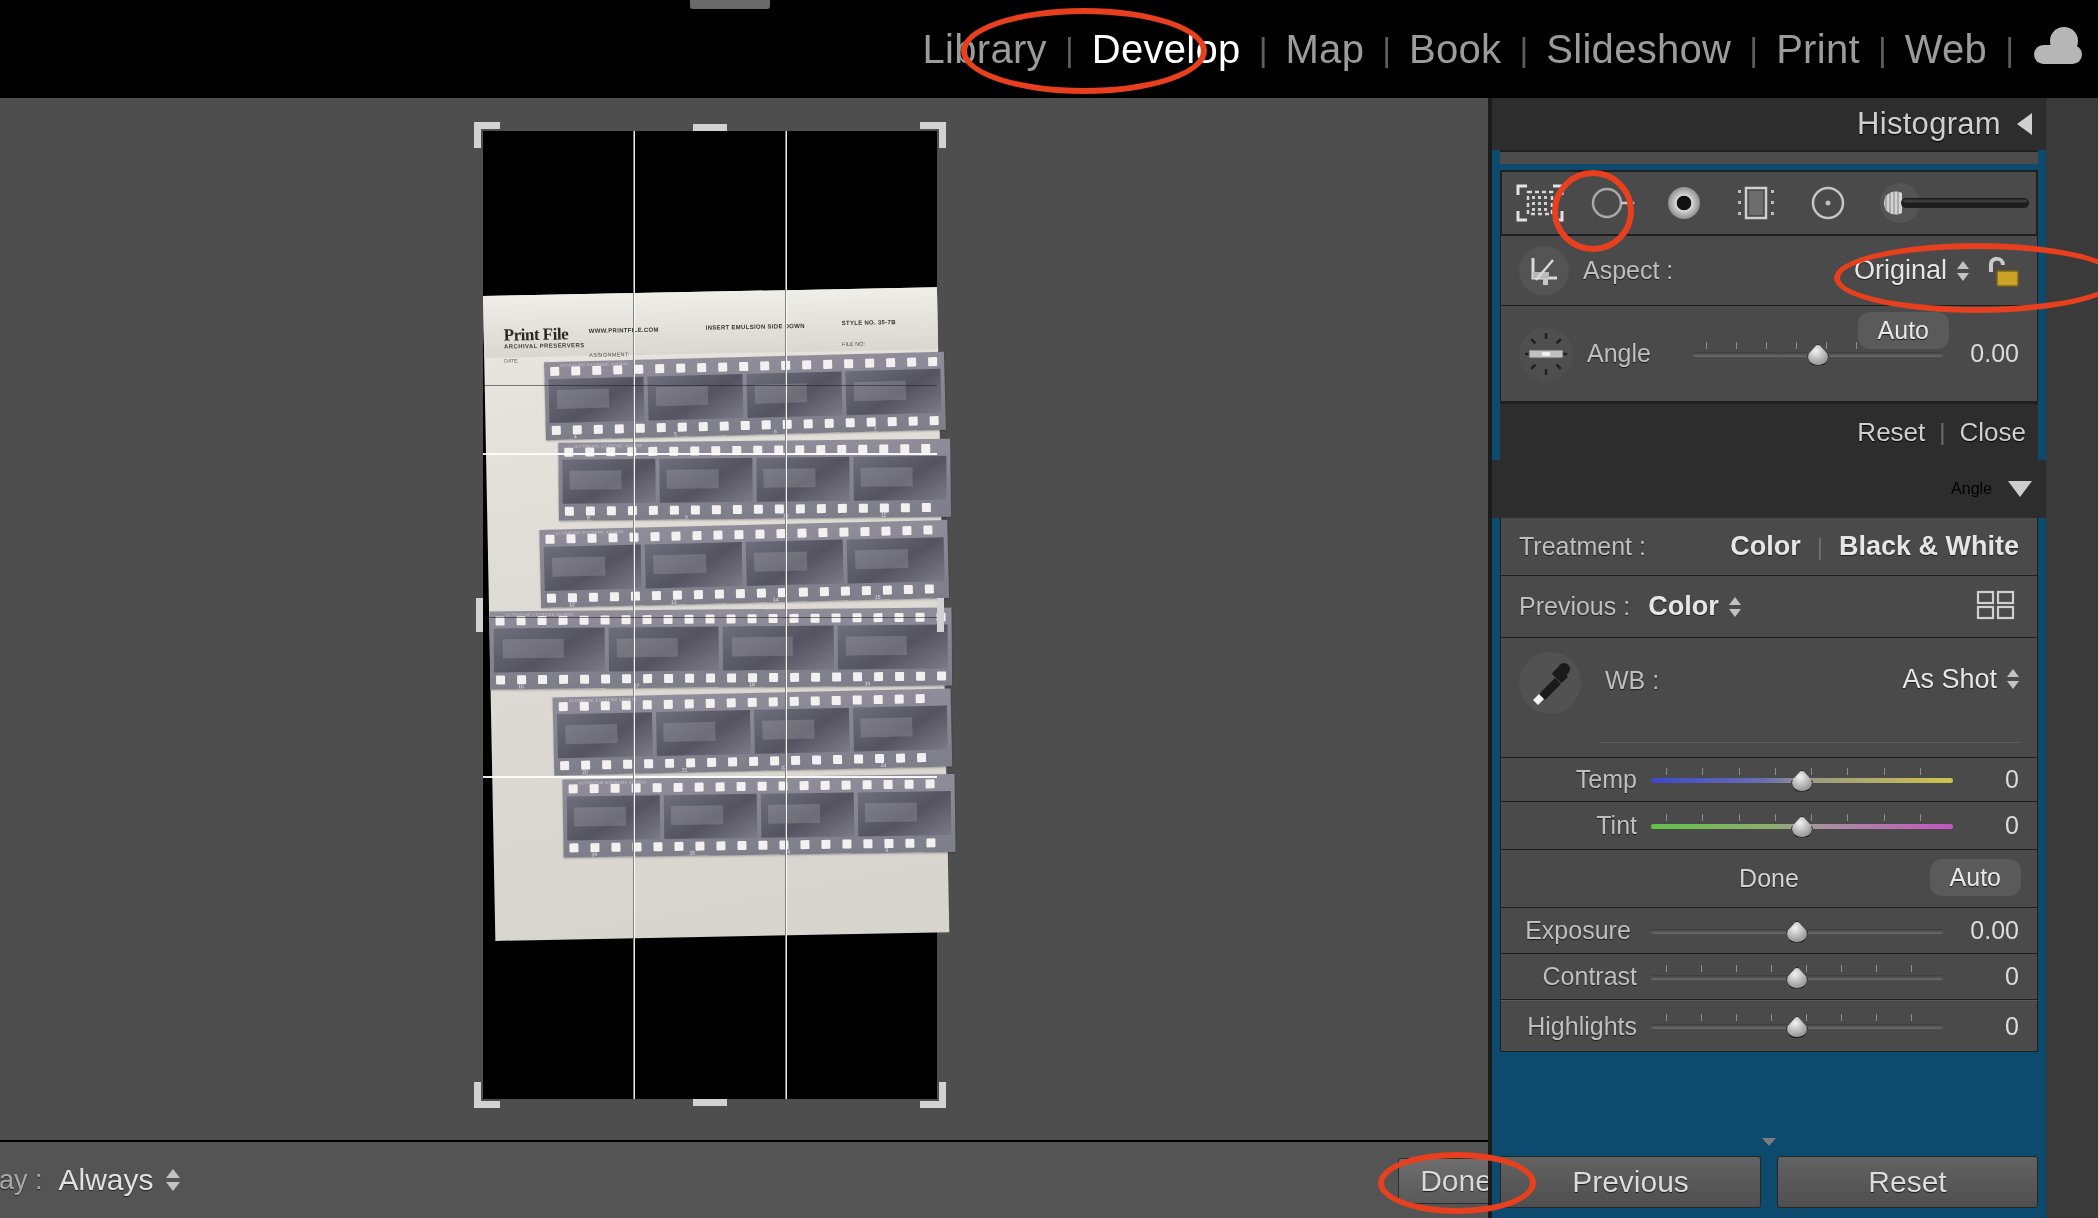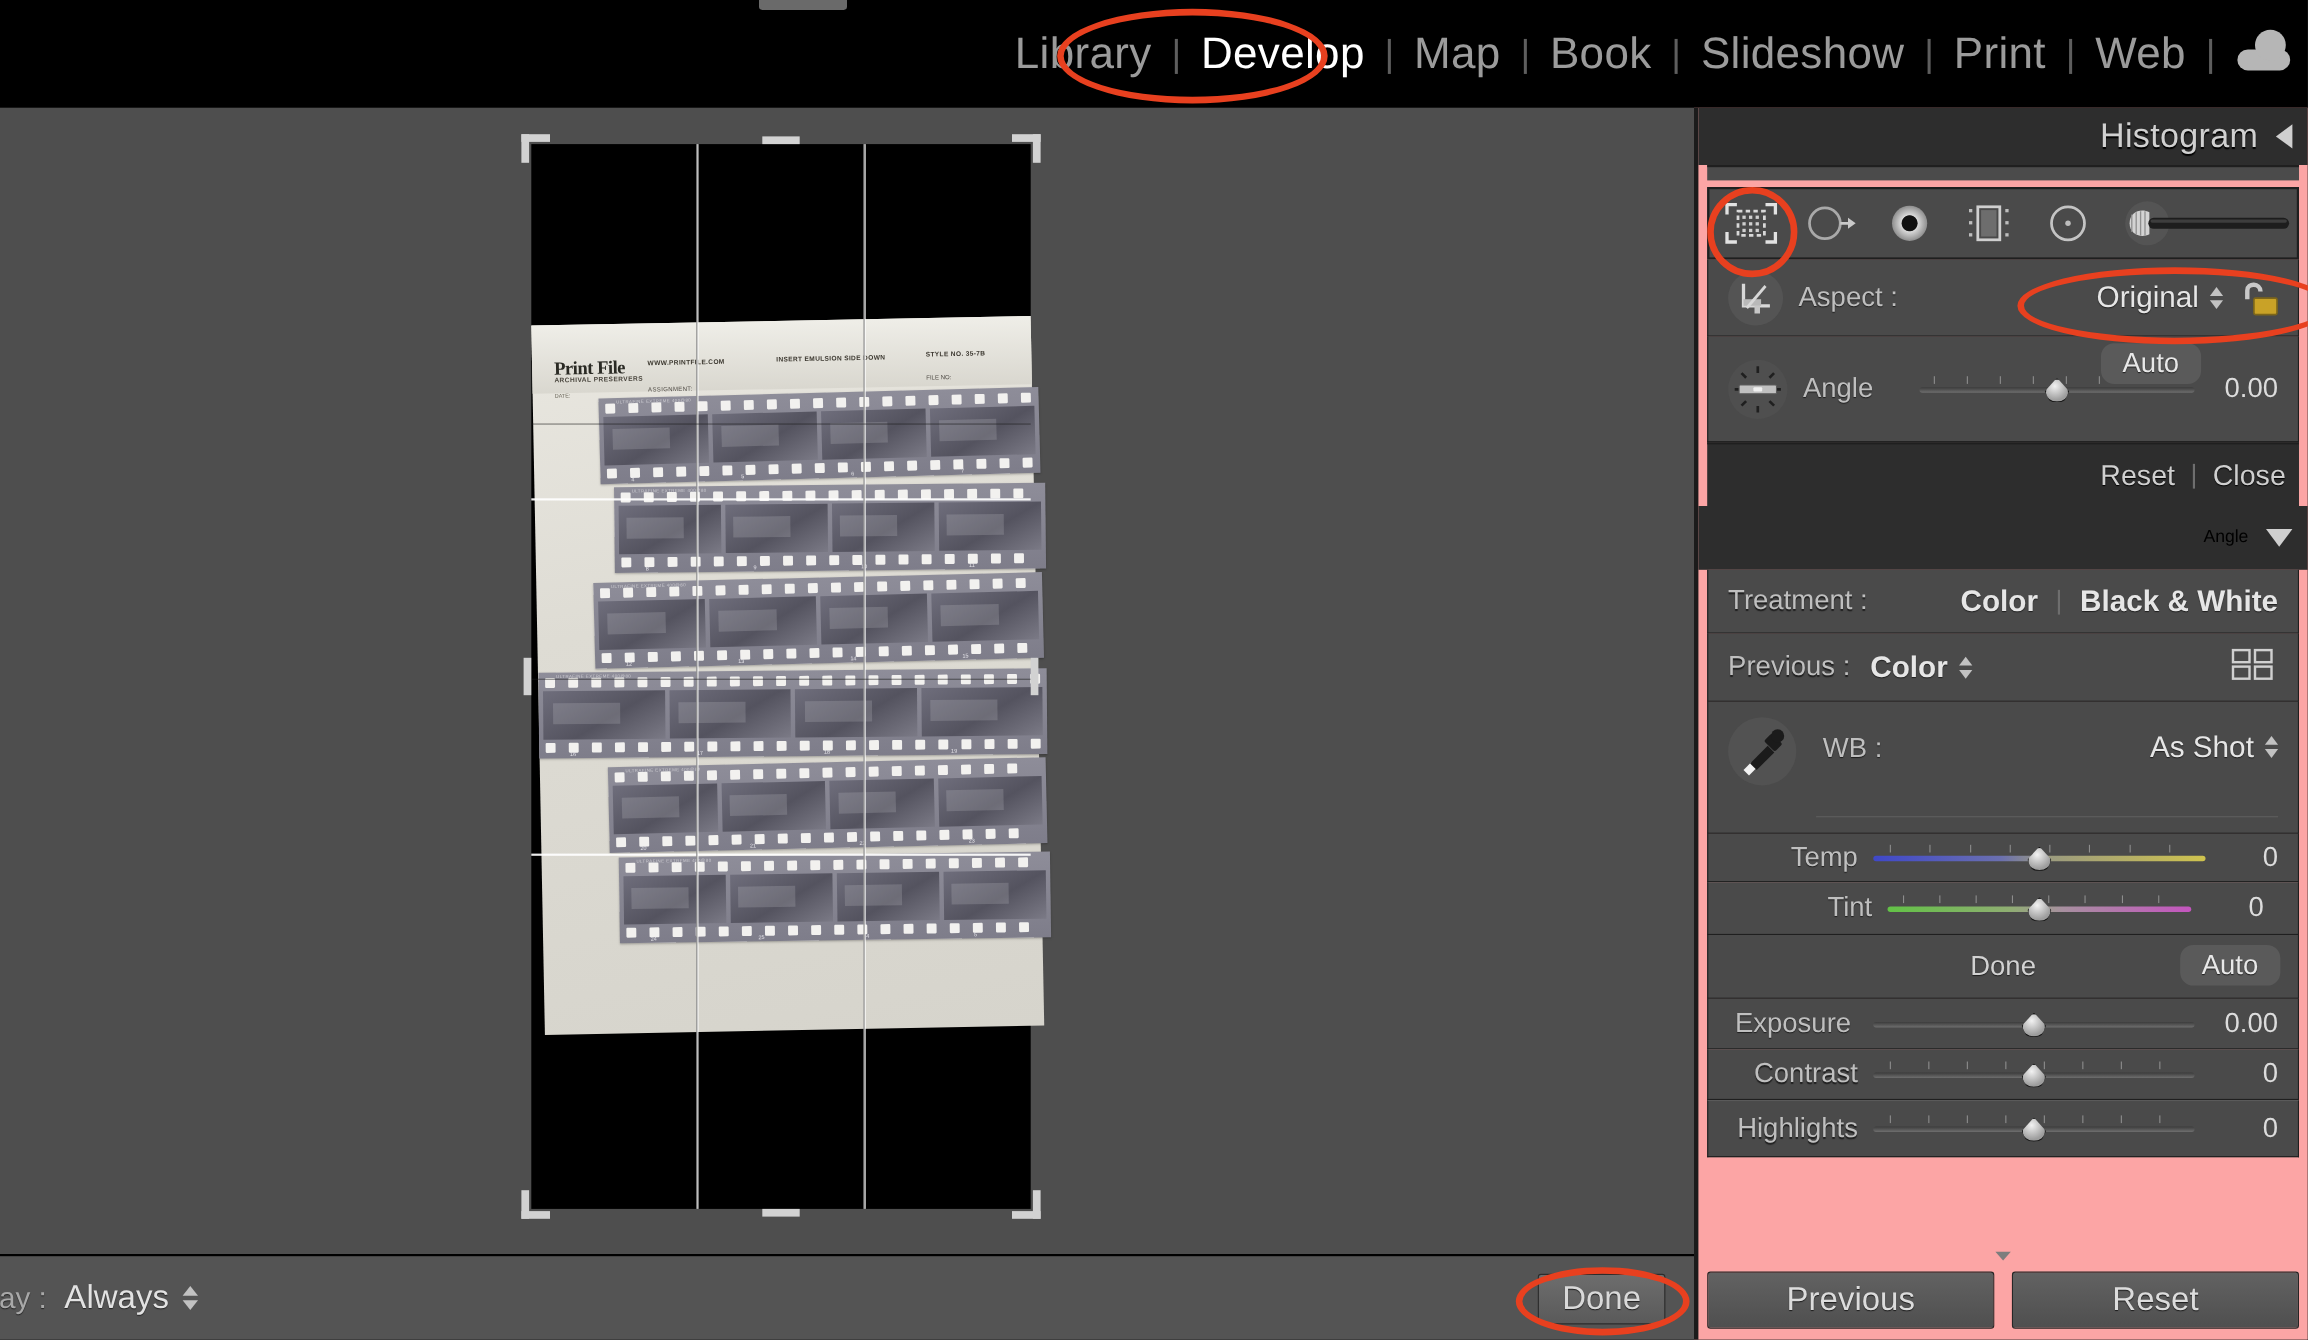--- a/index.html
+++ b/index.html
@@ -93,22 +93,22 @@
      border-left:7px solid transparent; border-right:7px solid transparent; }
   .stepper::before{ top:2px; border-bottom:9px solid #c2c2c2; }
   .stepper::after{ bottom:2px; border-top:9px solid #c2c2c2; }
   .done-btn{ position:absolute; left:1398px; top:16px; width:116px; height:46px;
      background:linear-gradient(180deg,#6d6d6d,#5a5a5a);
      border:1px solid #2c2c2c; border-radius:3px; color:#d9d9d9;
      font-size:30px; display:flex; align-items:center; justify-content:center;
      text-shadow:0 1px 1px rgba(0,0,0,.7); }
 
   
-  .rpanel{ position:absolute; left:1540px; top:98px; width:558px; height:1120px;
-           background:#fca5a5; border-left:4px solid #1b1b1b; }
+  .rpanel{ position:absolute; left:1488px; top:98px; width:558px; height:1120px;
+           background:#0c4a6e; border-left:4px solid #1b1b1b; }
   .panel-hdr{ height:52px; display:flex; align-items:center;
               justify-content:flex-end; padding-right:14px; background:#2d2d2d; }
   .panel-hdr .ttl{ color:#d0d0d0; font-size:31px; letter-spacing:.3px;
                    text-shadow:0 1px 1px #000; }
   .tri-l{ width:0;height:0; margin-left:16px; border-top:11px solid transparent;
           border-bottom:11px solid transparent; border-right:15px solid #cfcfcf; }
   .tri-d{ width:0;height:0; margin-left:16px; border-left:12px solid transparent;
           border-right:12px solid transparent; border-top:16px solid #cfcfcf; }
 
   .histo-strip{ height:14px; margin:0 8px 6px 8px;
@@ -790,21 +790,21 @@
             <i style="left:65%"></i>
             <i style="left:77%"></i>
             <i style="left:89%"></i>
           </div>
         <div class="track" style="background:linear-gradient(90deg,#3f48c9,#6a6fb0 38%,#9a9a80 52%,#cfc34e)"></div>
         <div class="knob" style="left:50%"></div>
       </div>
       <div class="valnum" style="width:52px;text-align:right">0</div>
     </div>
 
-    <div class="row" style="height:48px;padding:0 31px;border-top:none">
+    <div class="row" style="height:48px;padding:0 18px;border-top:none">
       <div class="lbl" style="width:118px;text-align:right">Tint</div>
       <div class="slider" style="flex:1;margin:0 14px">
         <div class="ticks">
             <i style="left:5%"></i>
             <i style="left:17%"></i>
             <i style="left:29%"></i>
             <i style="left:41%"></i>
             <i style="left:53%"></i>
             <i style="left:65%"></i>
             <i style="left:77%"></i>

